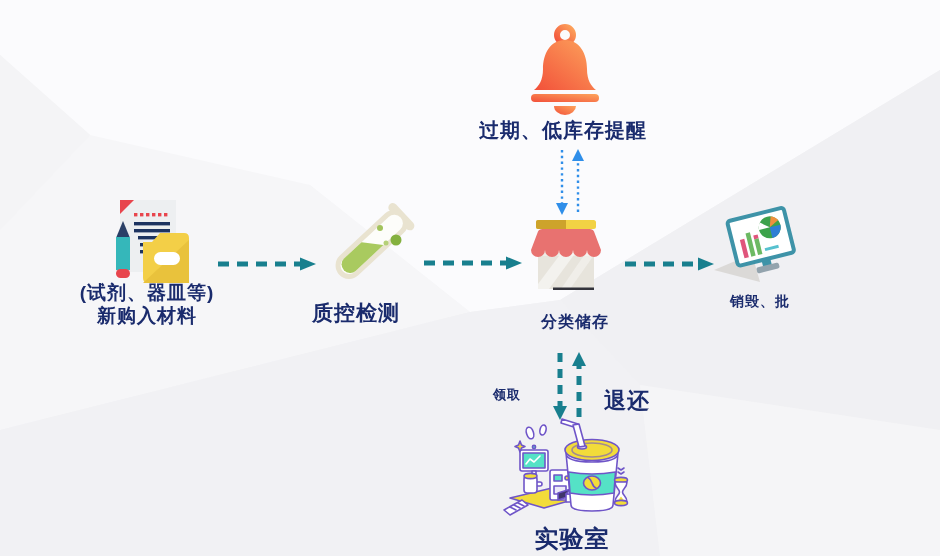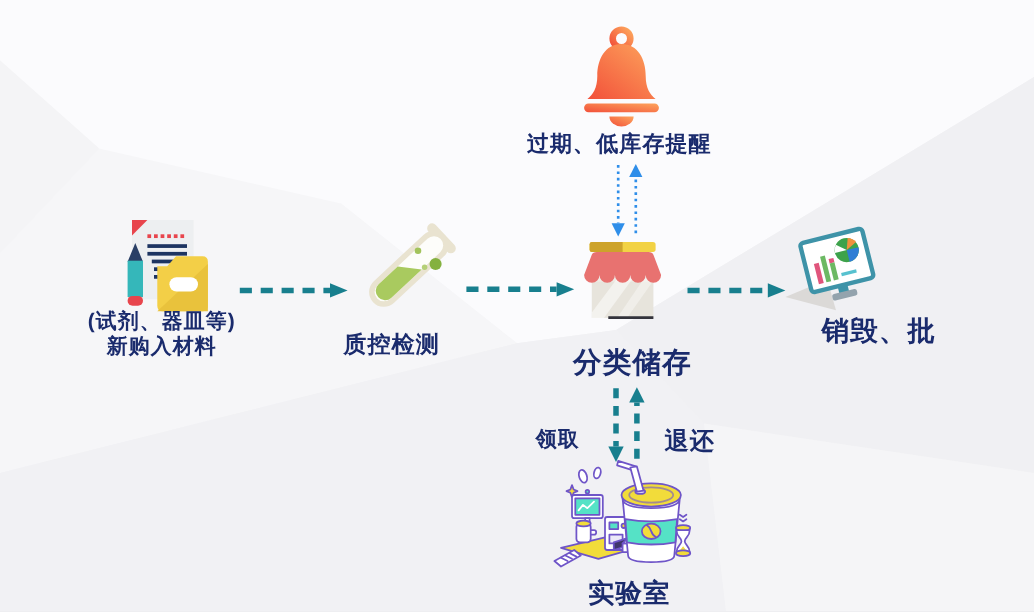--- a/index.html
+++ b/index.html
@@ -13,24 +13,24 @@
   .arrows{z-index:2;}
   .icon{position:absolute;z-index:3;}
   .icon svg{display:block;overflow:visible;}
   .label{
     position:absolute;z-index:4;color:#1a2b6d;font-weight:bold;
     text-align:center;letter-spacing:1px;
   }
   .label-alert{left:455px;top:117px;width:216px;font-size:20px;}
   .label-materials{left:57px;top:281px;width:180px;font-size:19px;line-height:23px;}
   .label-qc{left:298px;top:299px;width:116px;font-size:21px;}
-  .label-storage{left:515px;top:312px;width:120px;font-size:26px;}
-  .label-destruction{left:741px;top:289px;width:116px;font-size:25px;line-height:24px;}
+  .label-storage{left:515px;top:312px;width:120px;font-size:16px;}
+  .label-destruction{left:702px;top:289px;width:116px;font-size:14px;line-height:24px;}
   .label-lab{left:512px;top:523px;width:120px;font-size:24px;}
-  .label-collect{left:477px;top:386px;width:60px;font-size:19px;font-family:Liberation Serif, serif;}
+  .label-collect{left:477px;top:386px;width:60px;font-size:13px;font-family:Liberation Serif, serif;}
   .label-return{left:597px;top:386px;width:60px;font-size:22px;}
 
   .icon-bell{left:527px;top:24px;}
   .icon-materials{left:106px;top:194px;}
   .icon-qc{left:324px;top:198px;}
   .icon-storage{left:523px;top:218px;}
   .icon-destruction{left:712px;top:206px;}
   .icon-lab{left:500px;top:418px;}
 </style>
 </head>

